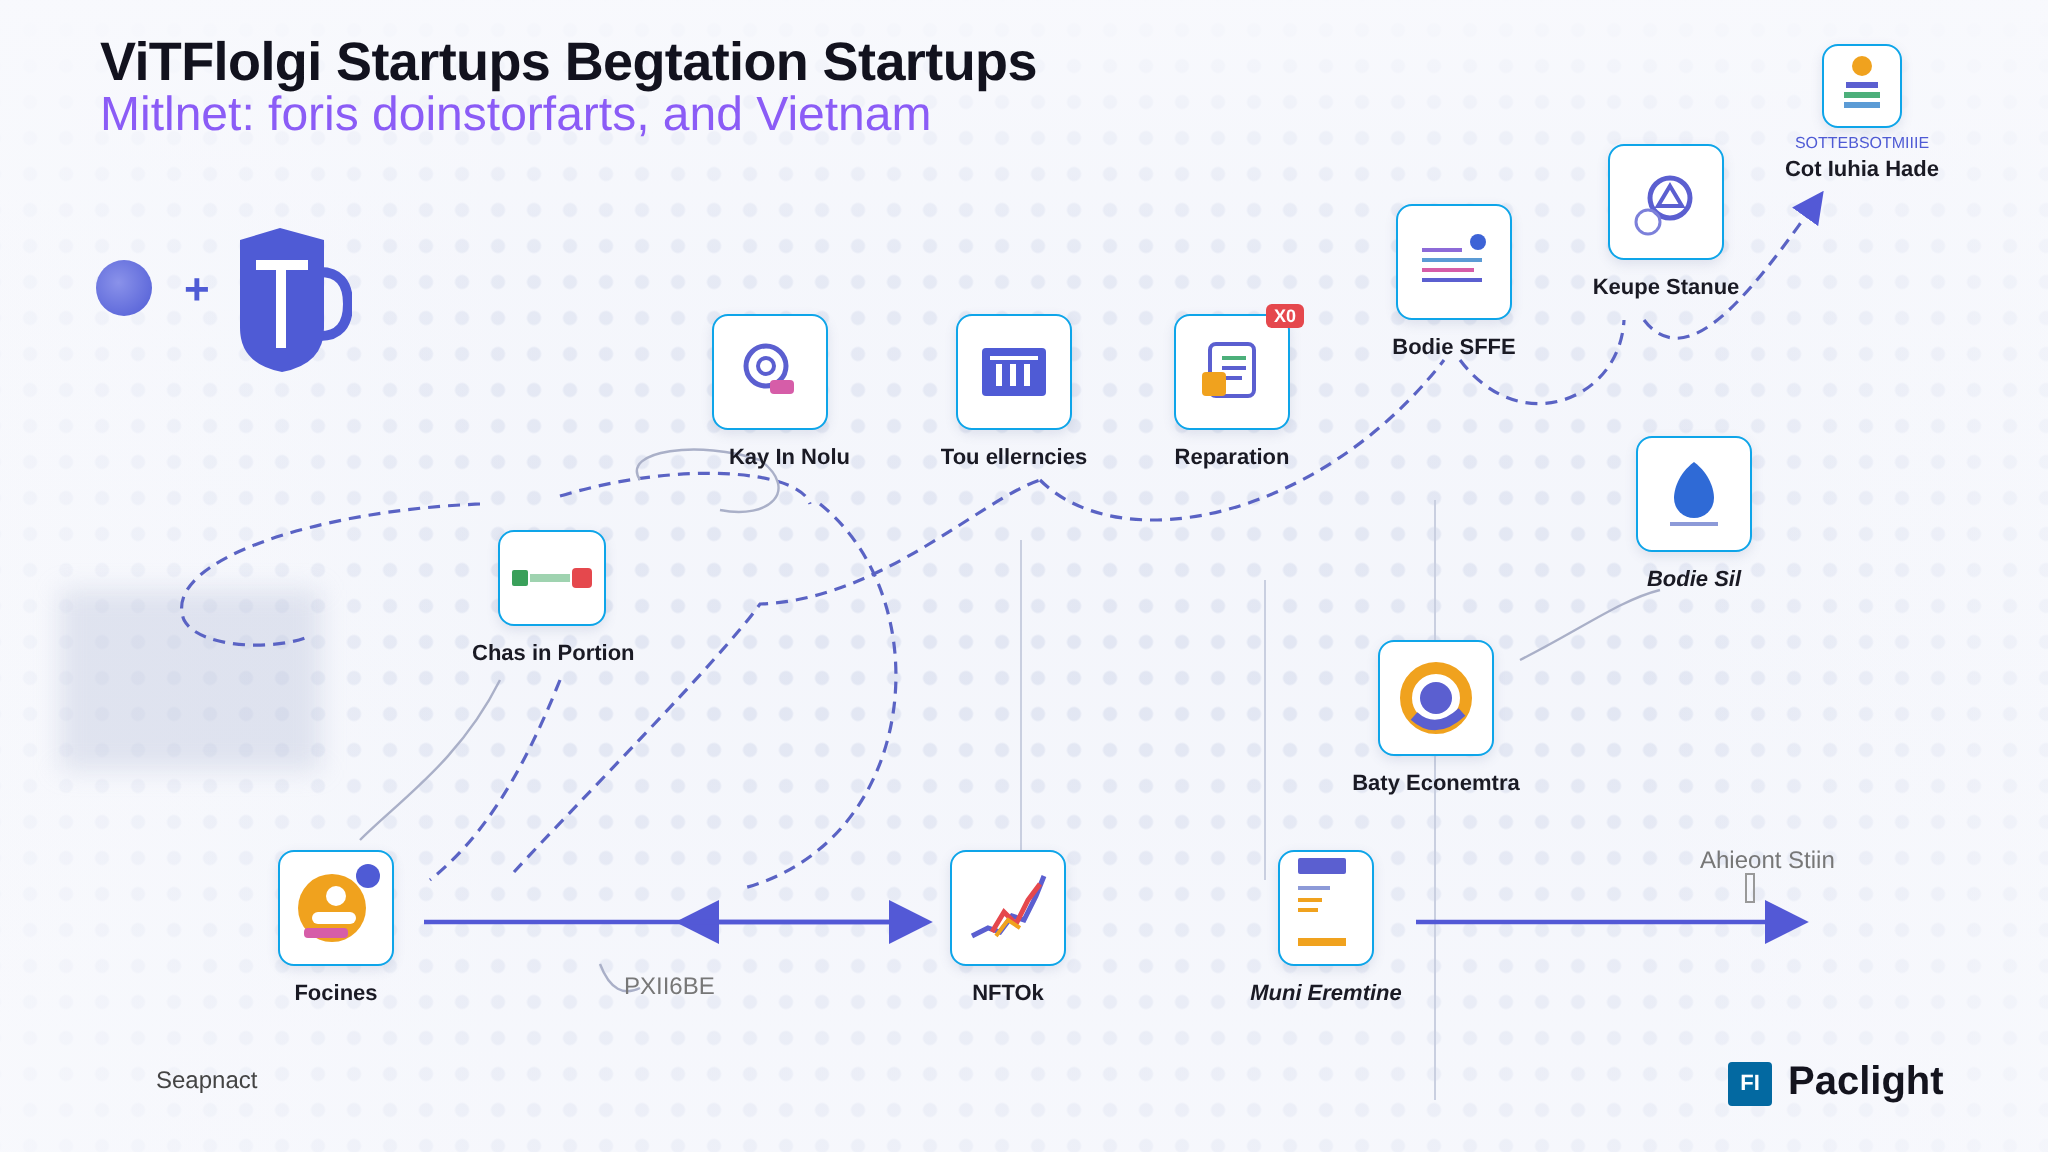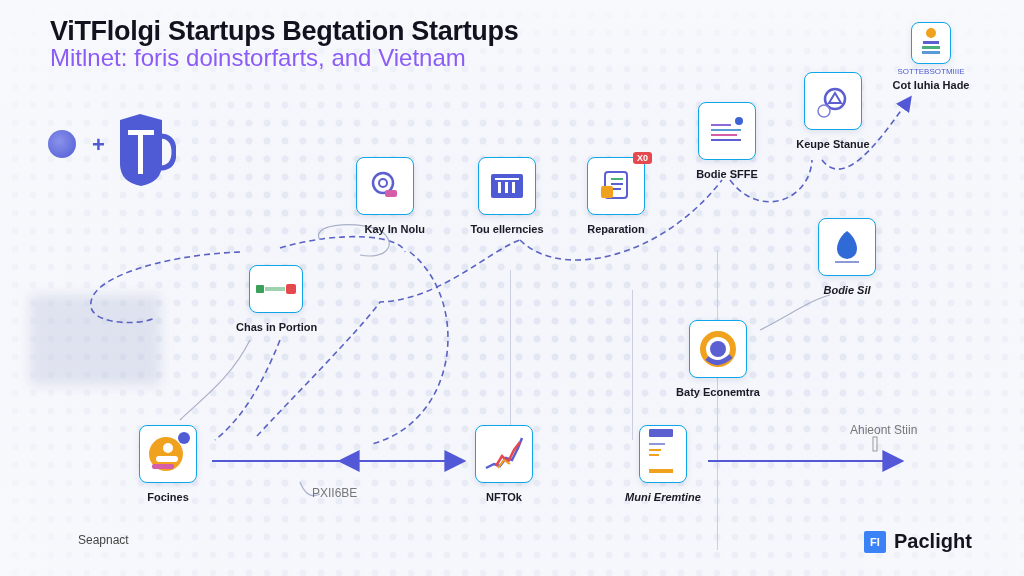--- a/index.html
+++ b/index.html
@@ -68,21 +68,21 @@
   .annot {
     position: absolute; font-size: 12px; color: #777;
   }
   .footer-left {
     position: absolute; left: 50px; top: 533px; font-size: 12px; color: #444; margin-left: 28px;
   }
   .brand {
     position: absolute; left: 864px; top: 530px; display: flex; align-items: center; gap: 8px;
   }
   .brand .logo {
-    width: 22px; height: 22px; background: #3b82f6; border-radius: 2px;
+    width: 22px; height: 22px; background: #0369a1; border-radius: 2px;
     color: #fff; font-size: 11px; font-weight: 700; display: flex; align-items: center; justify-content: center;
   }
   .brand .name { font-size: 20px; font-weight: 700; color: #14141e; }
   .vline { position: absolute; width: 1px; background: #c9cfe0; }
 </style>
 </head>
 <body>
 
 <div class="bg-grid"></div>
 <div class="bg-fade"></div>

